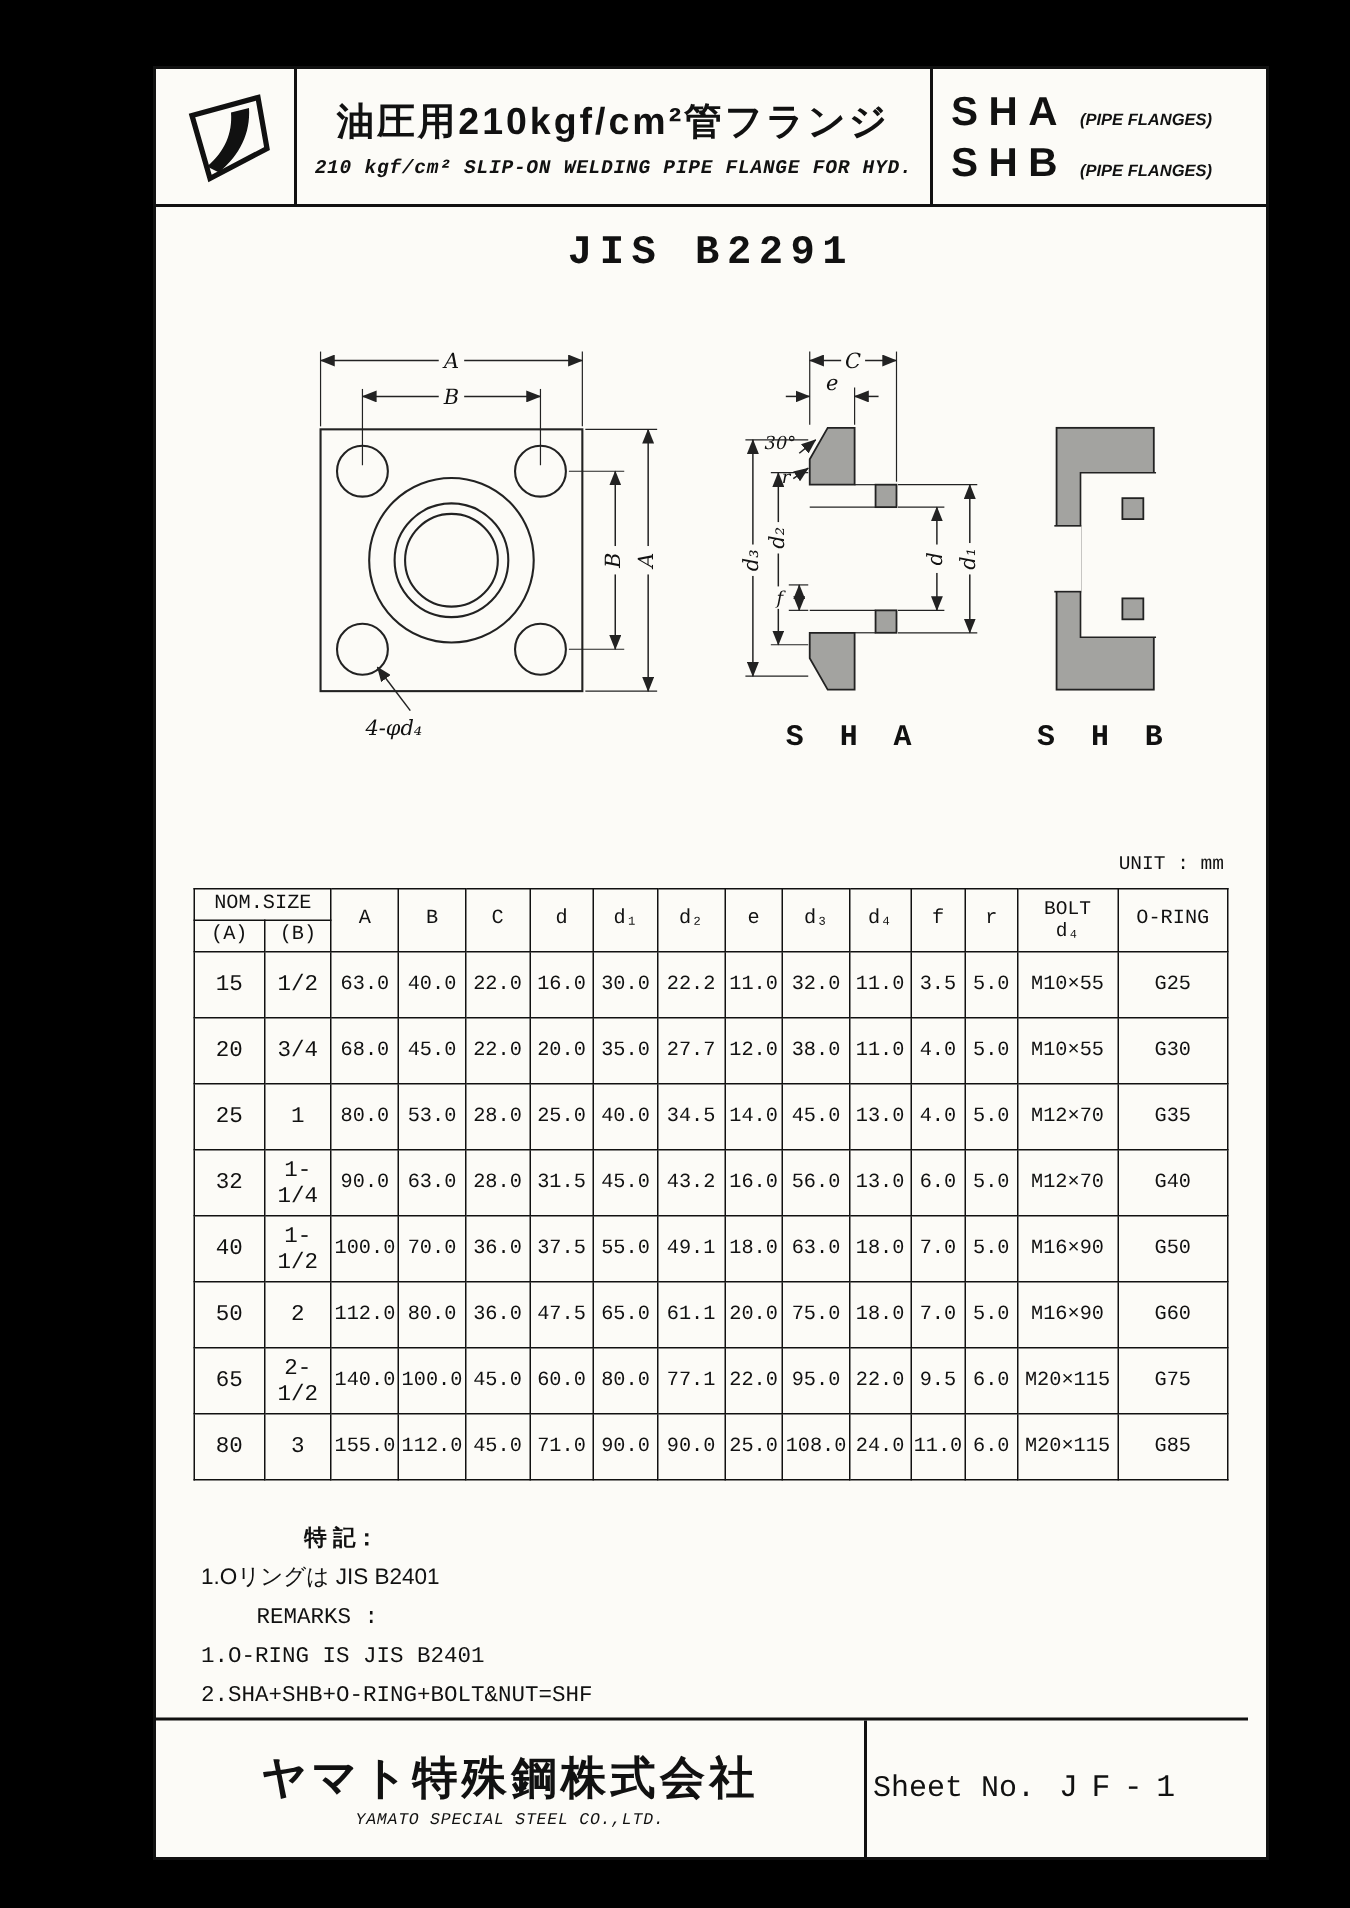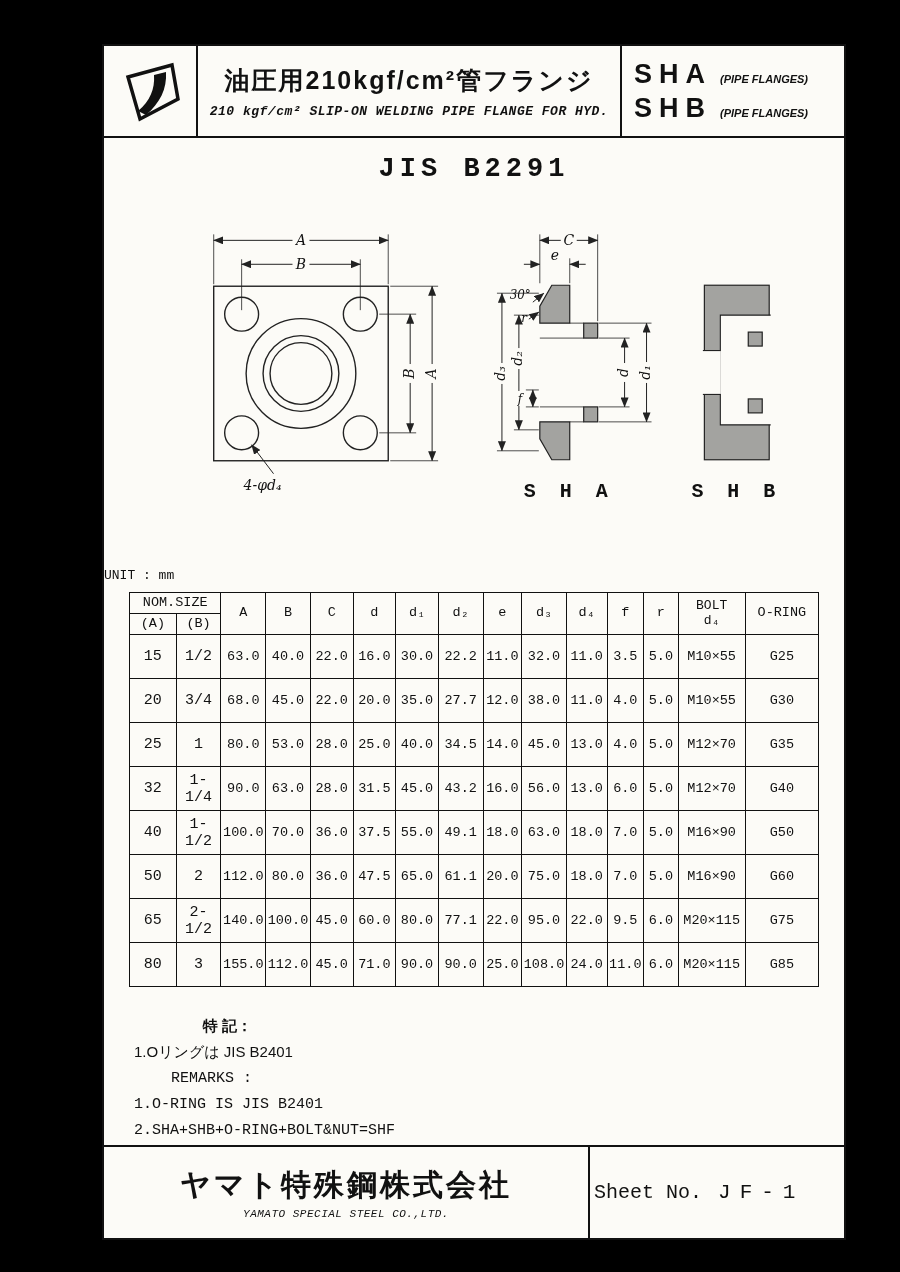--- a/index.html
+++ b/index.html
@@ -34,38 +34,38 @@
   .drawing-wrap{margin-top:34px;height:300px;}
   svg text.dimlbl{font-family:"DejaVu Serif","Liberation Serif",serif;font-style:italic;font-size:14px;fill:#111;}
   svg text.smalllbl{font-family:"DejaVu Serif","Liberation Serif",serif;font-style:italic;font-size:12px;fill:#111;}
   svg text.viewlbl{font-family:"Liberation Mono","DejaVu Sans Mono",monospace;font-weight:bold;font-size:20px;letter-spacing:6px;fill:#111;}
   svg .outline{stroke:#222;stroke-width:1.4;fill:none;}
   svg .dim{stroke:#222;stroke-width:1;fill:none;}
   svg .ext{stroke:#222;stroke-width:0.8;fill:none;}
   svg .steel{fill:#a3a3a0;stroke:#222;stroke-width:1.2;}
   svg .mask{fill:#fcfbf7;stroke:none;}
   
-  .unit{margin-top:48px;height:16px;padding-right:28px;
+  .unit{margin-top:48px;height:16px;text-align:right;padding-right:28px;
         font-family:"Liberation Mono","DejaVu Sans Mono",monospace;font-size:13px;}
   
   table.spec{border-collapse:collapse;table-layout:fixed;width:690px;margin:8px auto 0;
              font-family:"Liberation Mono","DejaVu Sans Mono",monospace;}
   table.spec th,table.spec td{border:1.6px solid #111;text-align:center;padding:0;font-weight:normal;}
   table.spec thead th{font-size:13.5px;height:20px;line-height:1.1;}
   table.spec th.bolt-h{font-size:13px;}
   table.spec tbody td{height:43px;font-size:13.5px;}
   table.spec tbody td.nom{font-size:15px;margin-top:13px;}
   
   .remarks{margin:26px 0 0 30px;font-family:"Liberation Mono","DejaVu Sans Mono",monospace;font-size:15px;line-height:1.75;}
   .rem-row{display:flex;flex-direction:column;}
   .rem-label{display:inline-block;width:118px;text-align:right;margin-right:10px;white-space:pre;}
   .rem-label.jp{font-family:"Liberation Sans","DejaVu Sans",sans-serif;font-weight:bold;}
   .rem-text.jp{font-family:"Liberation Sans","DejaVu Sans",sans-serif;}
   
-  .ftr{position:absolute;left:0;right:0;bottom:0;height:91px;border-top:2.5px solid #111;display:flex;}
+  .ftr{position:absolute;left:0;right:12px;bottom:0;height:91px;border-top:2.5px solid #111;display:flex;}
   .company{flex:1;display:flex;flex-direction:column;align-items:center;justify-content:center;gap:2px;}
   .company-jp{font-weight:bold;font-size:30px;letter-spacing:3px;}
   .company-en{font-family:"Liberation Mono","DejaVu Sans Mono",monospace;font-style:italic;font-weight:normal;font-size:11px;letter-spacing:0.5px;}
   .sheet{width:250px;border-left:2.5px solid #111;display:flex;align-items:center;padding-left:4px;
          font-family:"Liberation Mono","DejaVu Sans Mono",monospace;font-size:20px;}
   .sheet-no{margin-left:16px;letter-spacing:9px;font-size:21px;}
 </style>
 </head>
 <body>
 

